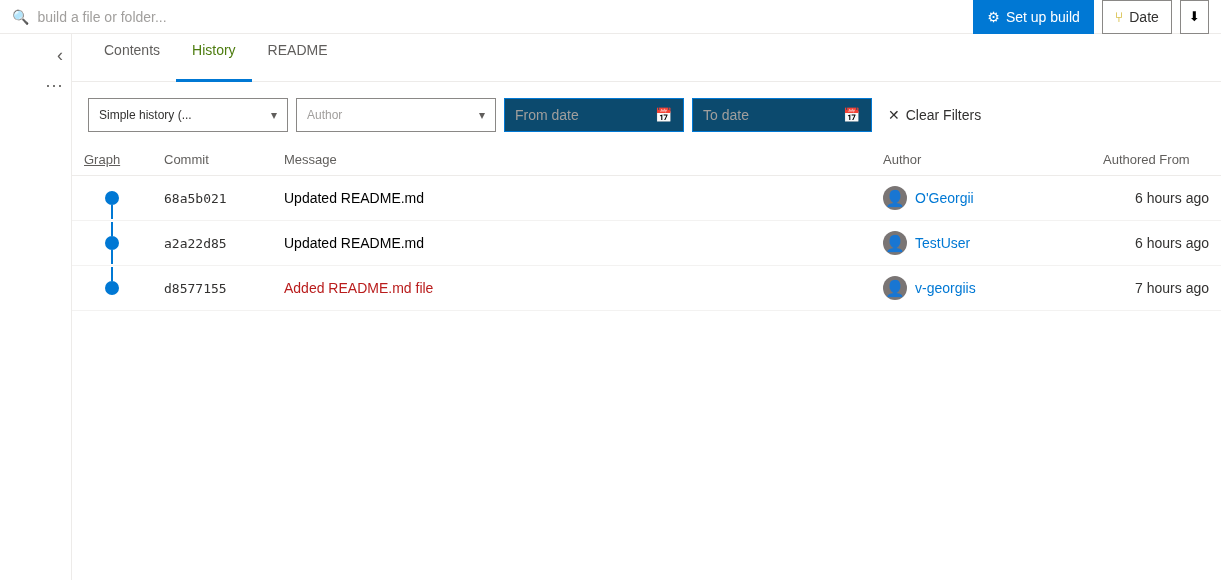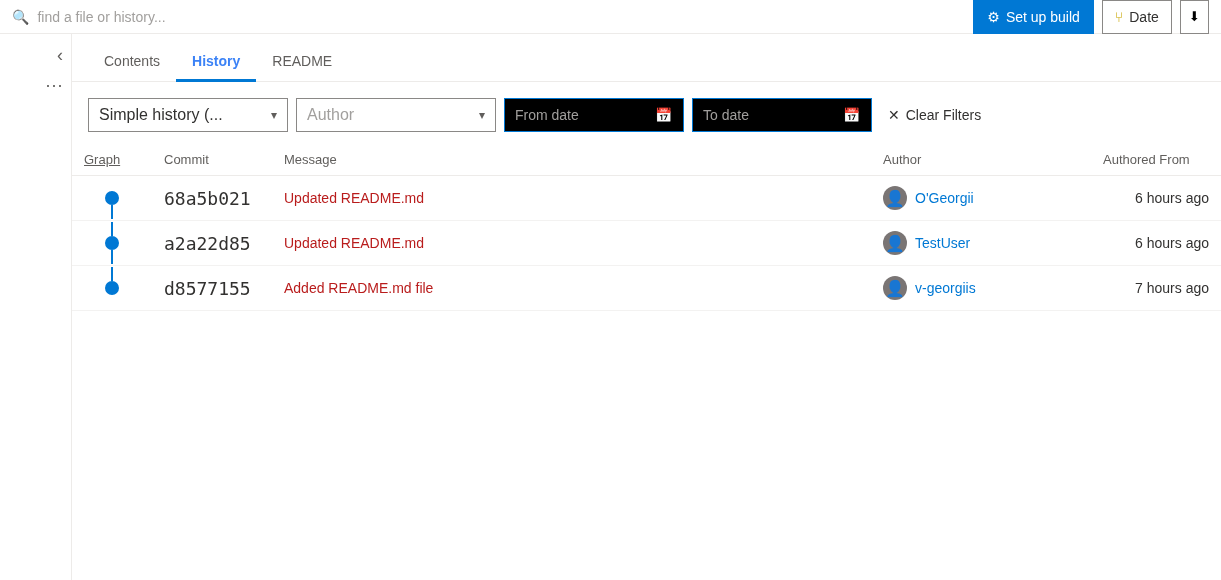--- a/index.html
+++ b/index.html
@@ -47,44 +47,44 @@
       cursor: pointer; color: #605e5c; padding: 4px 8px;
       font-size: 18px; line-height: 1; margin-top: 4px;
     }
 
     
     .main { flex: 1; overflow: auto; }
 
     
     .tabs {
       display: flex; border-bottom: 1px solid #edebe9;
-      padding: 0 16px; height: 48px; align-items: flex-end;
+      padding: 0 16px; height: 48px; 
     }
     .tab {
       padding: 8px 16px 10px; cursor: pointer; color: #605e5c;
       font-size: 14px; border-bottom: 3px solid transparent; margin-bottom: -1px;
       text-decoration: none;
     }
-    .tab.active { color: #3b82f6; border-bottom-color: #0078d4; font-weight: 700; }
+    .tab.active { color: #4d7c0f; border-bottom-color: #0078d4; font-weight: 400; }
 
     
     .filter-bar {
       display: flex; align-items: center; gap: 8px;
       padding: 16px 16px 12px;
     }
     .filter-dropdown {
       display: flex; align-items: center; border: 1px solid #8a8886;
       height: 34px; padding: 0 10px; cursor: pointer; background: #fff;
       min-width: 200px; justify-content: space-between; gap: 8px;
     }
-    .filter-dropdown span { color: #323130; font-size: 16px; }
+    .filter-dropdown span { color: #323130; font-size: 12px; }
     .filter-dropdown .chevron { color: #605e5c; font-size: 12px; }
     .filter-date {
       display: flex; align-items: center; border: 1px solid #0078d4;
-      height: 34px; padding: 12px 10px; cursor: pointer; background: #000000;
+      height: 34px; padding: 12px 10px; cursor: pointer; background: #0c4a6e;
       min-width: 180px; justify-content: space-between; gap: 4px;
     }
     .filter-date span { color: #a19f9d; font-size: 14px; }
     .filter-date .cal-icon { color: #a19f9d; font-size: 14px; }
     .clear-filters {
       display: flex; align-items: center; gap: 6px;
       cursor: pointer; color: #323130; font-size: 14px; padding: 0 8px;
       background: none; border: none; height: 34px;
     }
     .clear-filters .x-icon { color: #323130; font-size: 14px; }
@@ -101,24 +101,24 @@
       font-size: 14px; vertical-align: middle;
     }
 
     .col-graph { width: 80px; text-decoration: underline; }
     .col-commit { width: 120px; }
     .col-message { }
     .col-author { width: 220px; }
     .col-date { width: 130px; text-align: right; }
 
     
-    .commit-hash { font-family: monospace; color: #323130; font-size: 18px; }
-
-    
-    .commit-msg { color: #b91c1c; text-decoration: none; }
+    .commit-hash { font-family: monospace; color: #323130; font-size: 13px; }
+
+    
+    .commit-msg { color: #000000; text-decoration: none; }
     .commit-msg-plain { color: #b91c1c; }
 
     
     .author-cell { display: flex; align-items: center; gap: 8px; }
     .author-avatar {
       width: 24px; height: 24px; border-radius: 50%;
       background: #605e5c; display: flex; align-items: center; justify-content: center;
       color: #fff; font-size: 14px; flex-shrink: 0;
     }
     .author-name { color: #0078d4; cursor: pointer; }
@@ -128,21 +128,21 @@
 
     
     .th-graph { padding-left: 20px; }
   </style>
 </head>
 <body>
 
 <div class="topbar">
   <div class="topbar-left">
     <span>🔍</span>
-    <span style="color:#a19f9d;">find a file or history...</span>
+    <span style="color:#a19f9d;">build a file or folder...</span>
   </div>
   <div class="topbar-right">
     <button class="btn-setup-build">
       <span>⚙</span>
       <span>Set up build</span>
     </button>
     <button class="btn-fork">
       <span class="fork-icon">⑂</span>
       <span>Date</span>
     </button>

